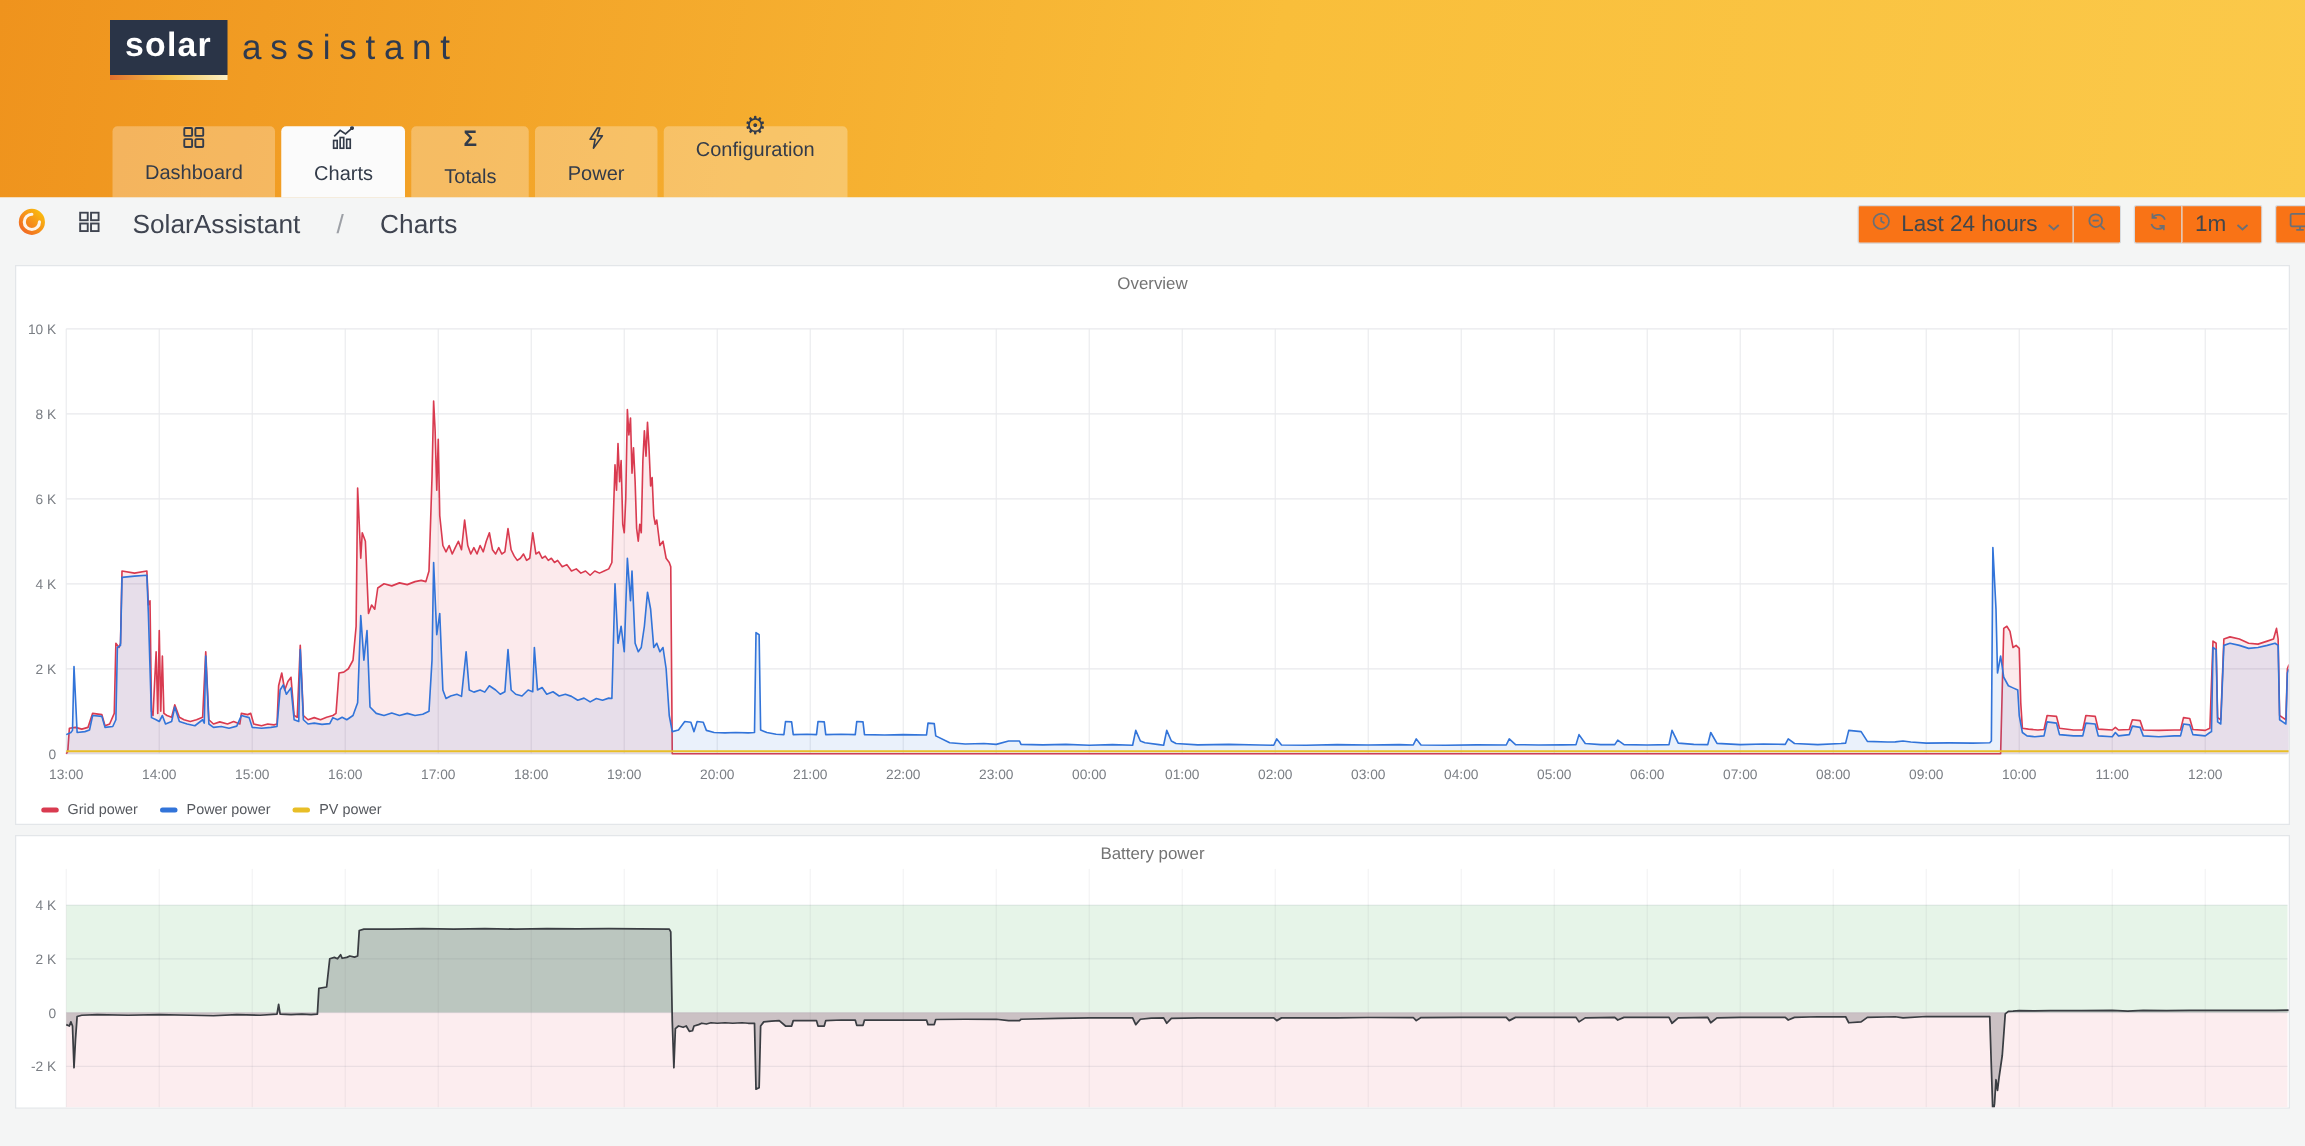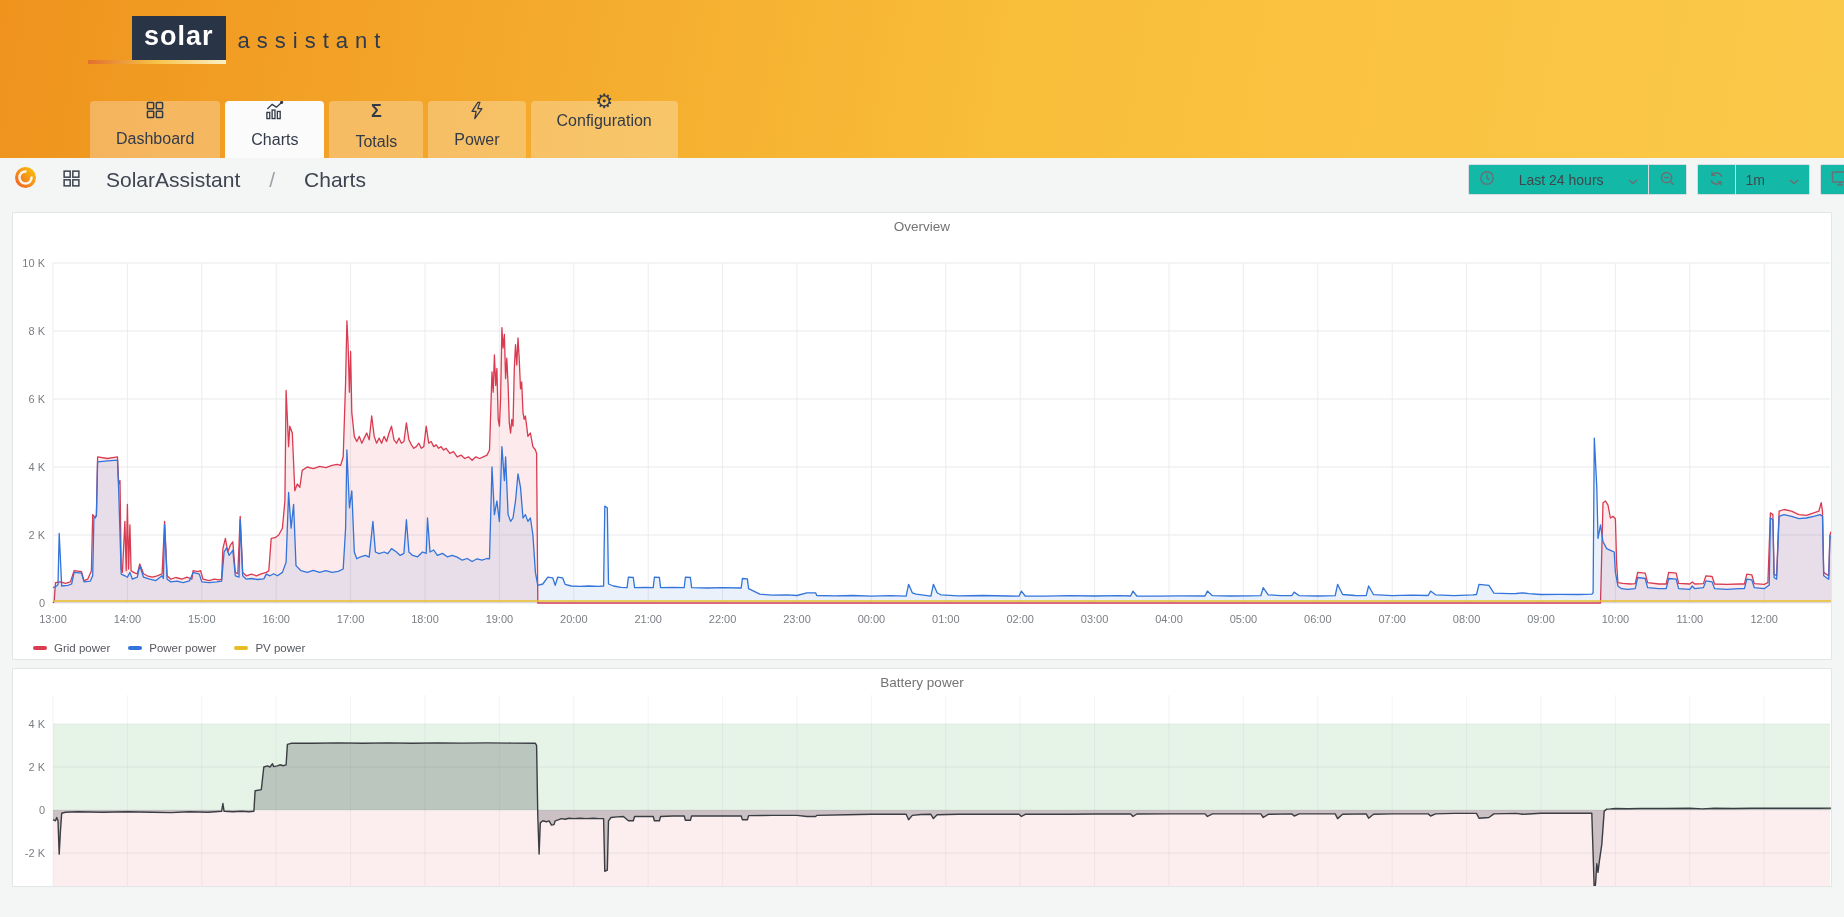--- a/index.html
+++ b/index.html
@@ -1,35 +1,35 @@
 <!DOCTYPE html>
 <html><head>
 <meta charset="utf-8">
 <style>
   html,body{margin:0;padding:0;}
   body{width:1844px;height:917px;overflow:hidden;background:#F4F5F5;font-family:"Liberation Sans",sans-serif;}
   .header{height:158px;background:linear-gradient(100deg,#EF931D 0%,#F9BE3A 55%,#FBC94A 100%);position:relative;}
   .logo-row{position:absolute;left:88px;top:16px;display:flex;align-items:flex-end;}
-  .logo-box{background:#2A3447;color:#FFFFFF;font-size:27px;font-weight:700;padding:5px 12px 8px;letter-spacing:1px;margin-left:44px;}
+  .logo-box{background:#2A3447;color:#FFFFFF;font-size:27px;font-weight:700;padding:5px 12px 8px;letter-spacing:1px;}
   .logo-underline{height:4px;background:linear-gradient(to right,#E2702D,#F6C44A,#FBEFC8);}
-  .logo-assistant{color:#2E3A4F;font-size:22px;letter-spacing:7px;margin-left:12px;font-weight:500;padding-bottom:10px;}
+  .logo-assistant{color:#2E3A4F;font-size:28px;letter-spacing:7px;margin-left:12px;font-weight:500;padding-bottom:10px;}
   .tabs{position:absolute;left:90px;bottom:0;display:flex;gap:5px;}
   .tab{display:flex;align-items:center;gap:11px;height:57px;padding:0 26px;background:rgba(255,255,255,0.28);border-radius:4px 4px 0 0;font-size:16px;color:#333B49;font-weight:500;cursor:pointer;white-space:nowrap;flex-direction:column;}
   .tab.active{background:#FBFBFB;}
   .tab-icon{display:flex;align-items:center;}
   .tab-icon svg{display:block;}
   .sigma-glyph{font-size:18px;font-weight:600;color:#333B49;}
   .gear-glyph{font-size:20px;line-height:0;color:#333B49;}
   .crumb-bar{height:44px;background:#F4F5F5;display:flex;align-items:center;padding-left:14px;position:relative;}
   .crumb-left{display:flex;align-items:center;gap:26px;font-size:21px;color:#3F4450;}
   .crumb-left .crumb-link{cursor:pointer;}
   .crumb-sep{color:#9DA0A6;margin:0 3px;}
   .crumb-right{position:absolute;right:-16px;top:6px;display:flex;gap:10px;}
   .btn-group{display:flex;}
-  .btn{display:flex;align-items:center;gap:24px;height:29px;padding:0 10px;background:#14b8a6;border:1px solid #D8DBDF;color:#41464C;font-size:14px;cursor:pointer;}
+  .btn{display:flex;align-items:center;gap:8px;height:29px;padding:0 10px;background:#f97316;border:1px solid #D8DBDF;color:#41464C;font-size:18px;cursor:pointer;}
   .btn-group .btn+.btn{border-left:none;}
   .btn-group .btn:first-child{border-radius:2px 0 0 2px;}
   .btn-group .btn:last-child{border-radius:0 2px 2px 0;}
   .btn.single{border-radius:2px;}
   .content{padding:10px 12px;}
   .panel{background:#FFFFFF;border:1px solid #E3E6E9;}
   .panel-title{height:26px;display:flex;align-items:center;justify-content:center;font-size:13.5px;color:#737373;font-weight:500;cursor:pointer;}
   #battery-panel{margin-top:8px;}
   .legend{display:flex;gap:18px;padding:1px 0 5px 20px;align-items:flex-end;height:14px;}
   .legend-item{display:flex;align-items:center;gap:7px;font-size:11.5px;color:#55585E;cursor:pointer;}

